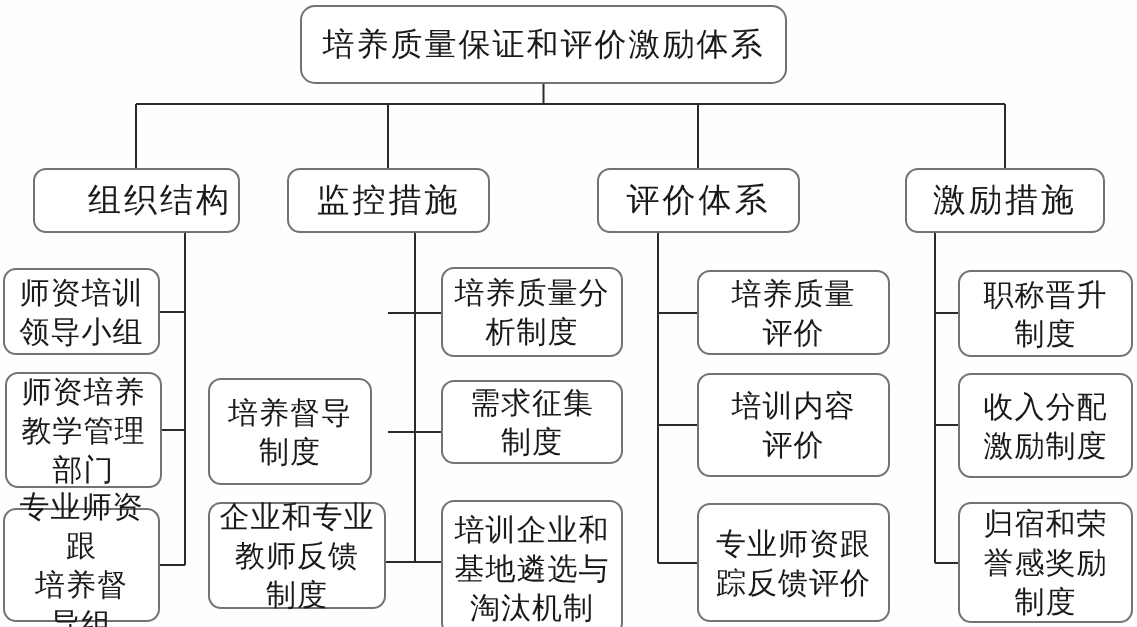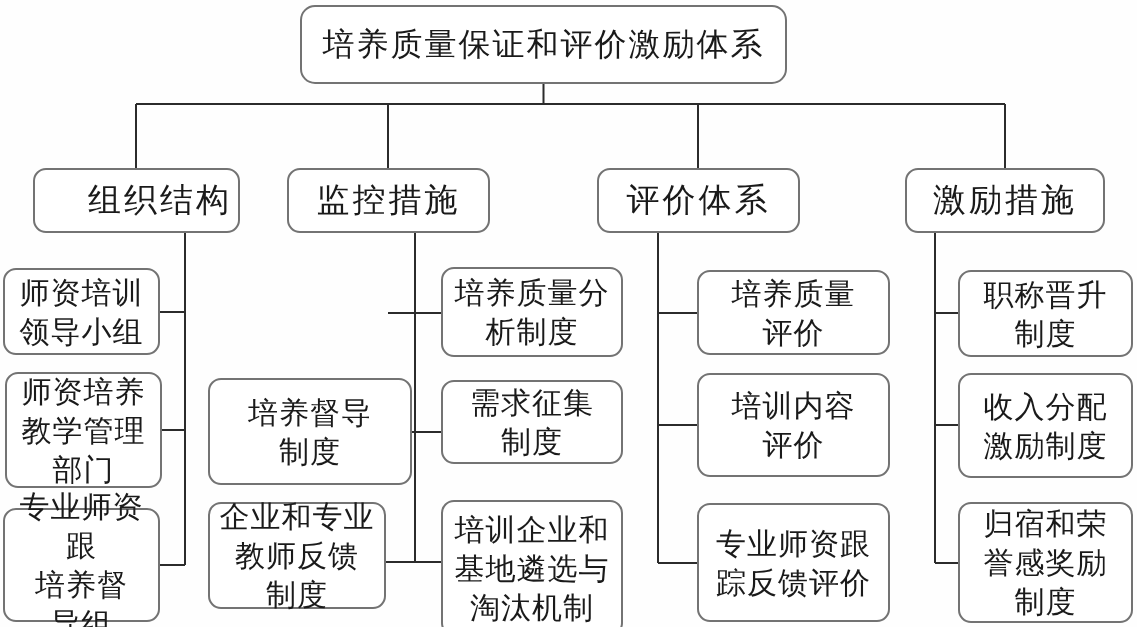--- a/index.html
+++ b/index.html
@@ -77,21 +77,21 @@
 
   <div class="node leaf" style="left:3px; top:268px; width:157px; height:87px;">师资培训
 领导小组</div>
   <div class="node leaf" style="left:5px; top:372px; width:157px; height:116px;">师资培养
 教学管理
 部门</div>
   <div class="node leaf" style="left:3px; top:508px; width:157px; height:114px;">专业师资跟
 培养督
 导组</div>
 
-  <div class="node leaf" style="left:208px; top:378px; width:204px; height:107px;">培养督导
+  <div class="node leaf" style="left:208px; top:378px; width:164px; height:107px;">培养督导
 制度</div>
   <div class="node leaf" style="left:208px; top:502px; width:178px; height:107px;">企业和专业
 教师反馈
 制度</div>
 
   <div class="node leaf" style="left:441px; top:267px; width:182px; height:90px;">培养质量分
 析制度</div>
   <div class="node leaf" style="left:441px; top:380px; width:182px; height:84px;">需求征集
 制度</div>
   <div class="node leaf" style="left:441px; top:500px; width:182px; height:136px;">培训企业和

